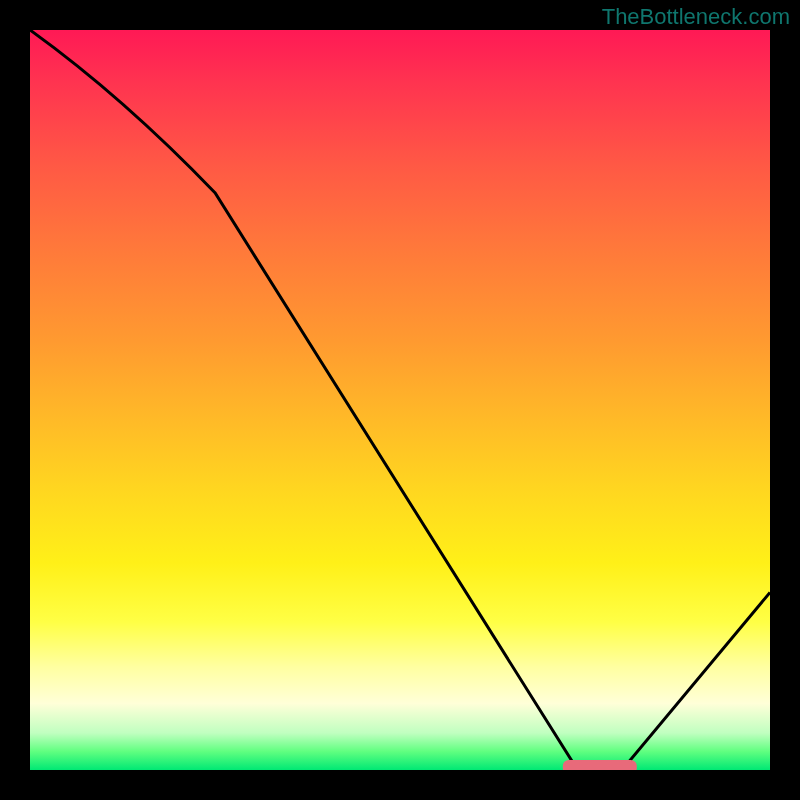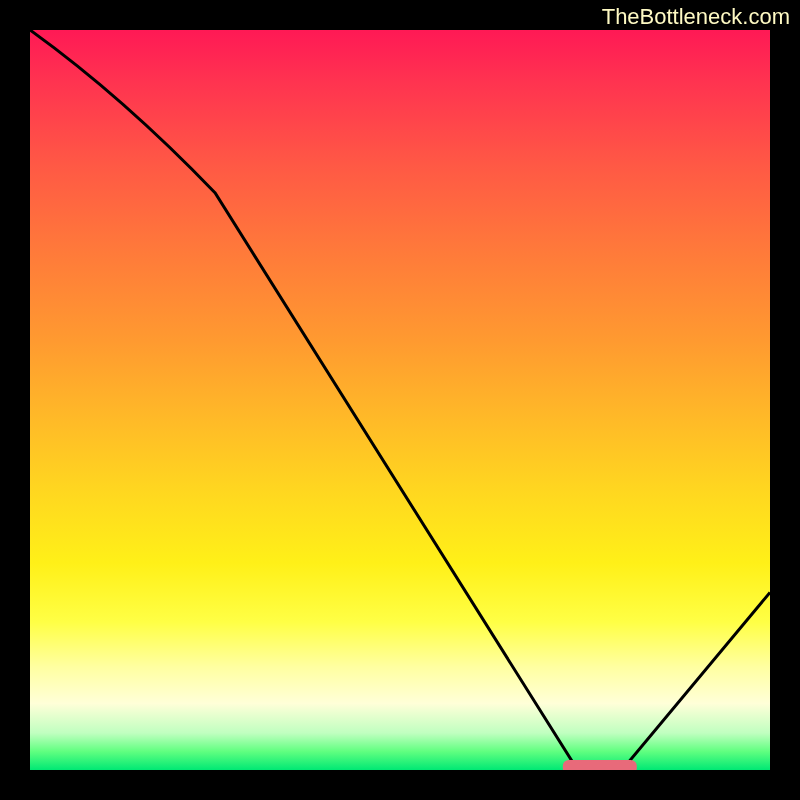--- a/index.html
+++ b/index.html
@@ -10,21 +10,21 @@
     background: #000000;
     position: relative;
     overflow: hidden;
   }
   .attribution {
     position: absolute;
     top: 4px;
     right: 10px;
     font-family: Arial, Helvetica, sans-serif;
     font-size: 22px;
-    color: #fef9c3;
+    color: #0f766e;
     z-index: 10;
   }
   .plot-area {
     position: absolute;
     left: 30px;
     top: 30px;
     width: 740px;
     height: 740px;
     background: linear-gradient(to bottom,
       #ff1955 0%,

